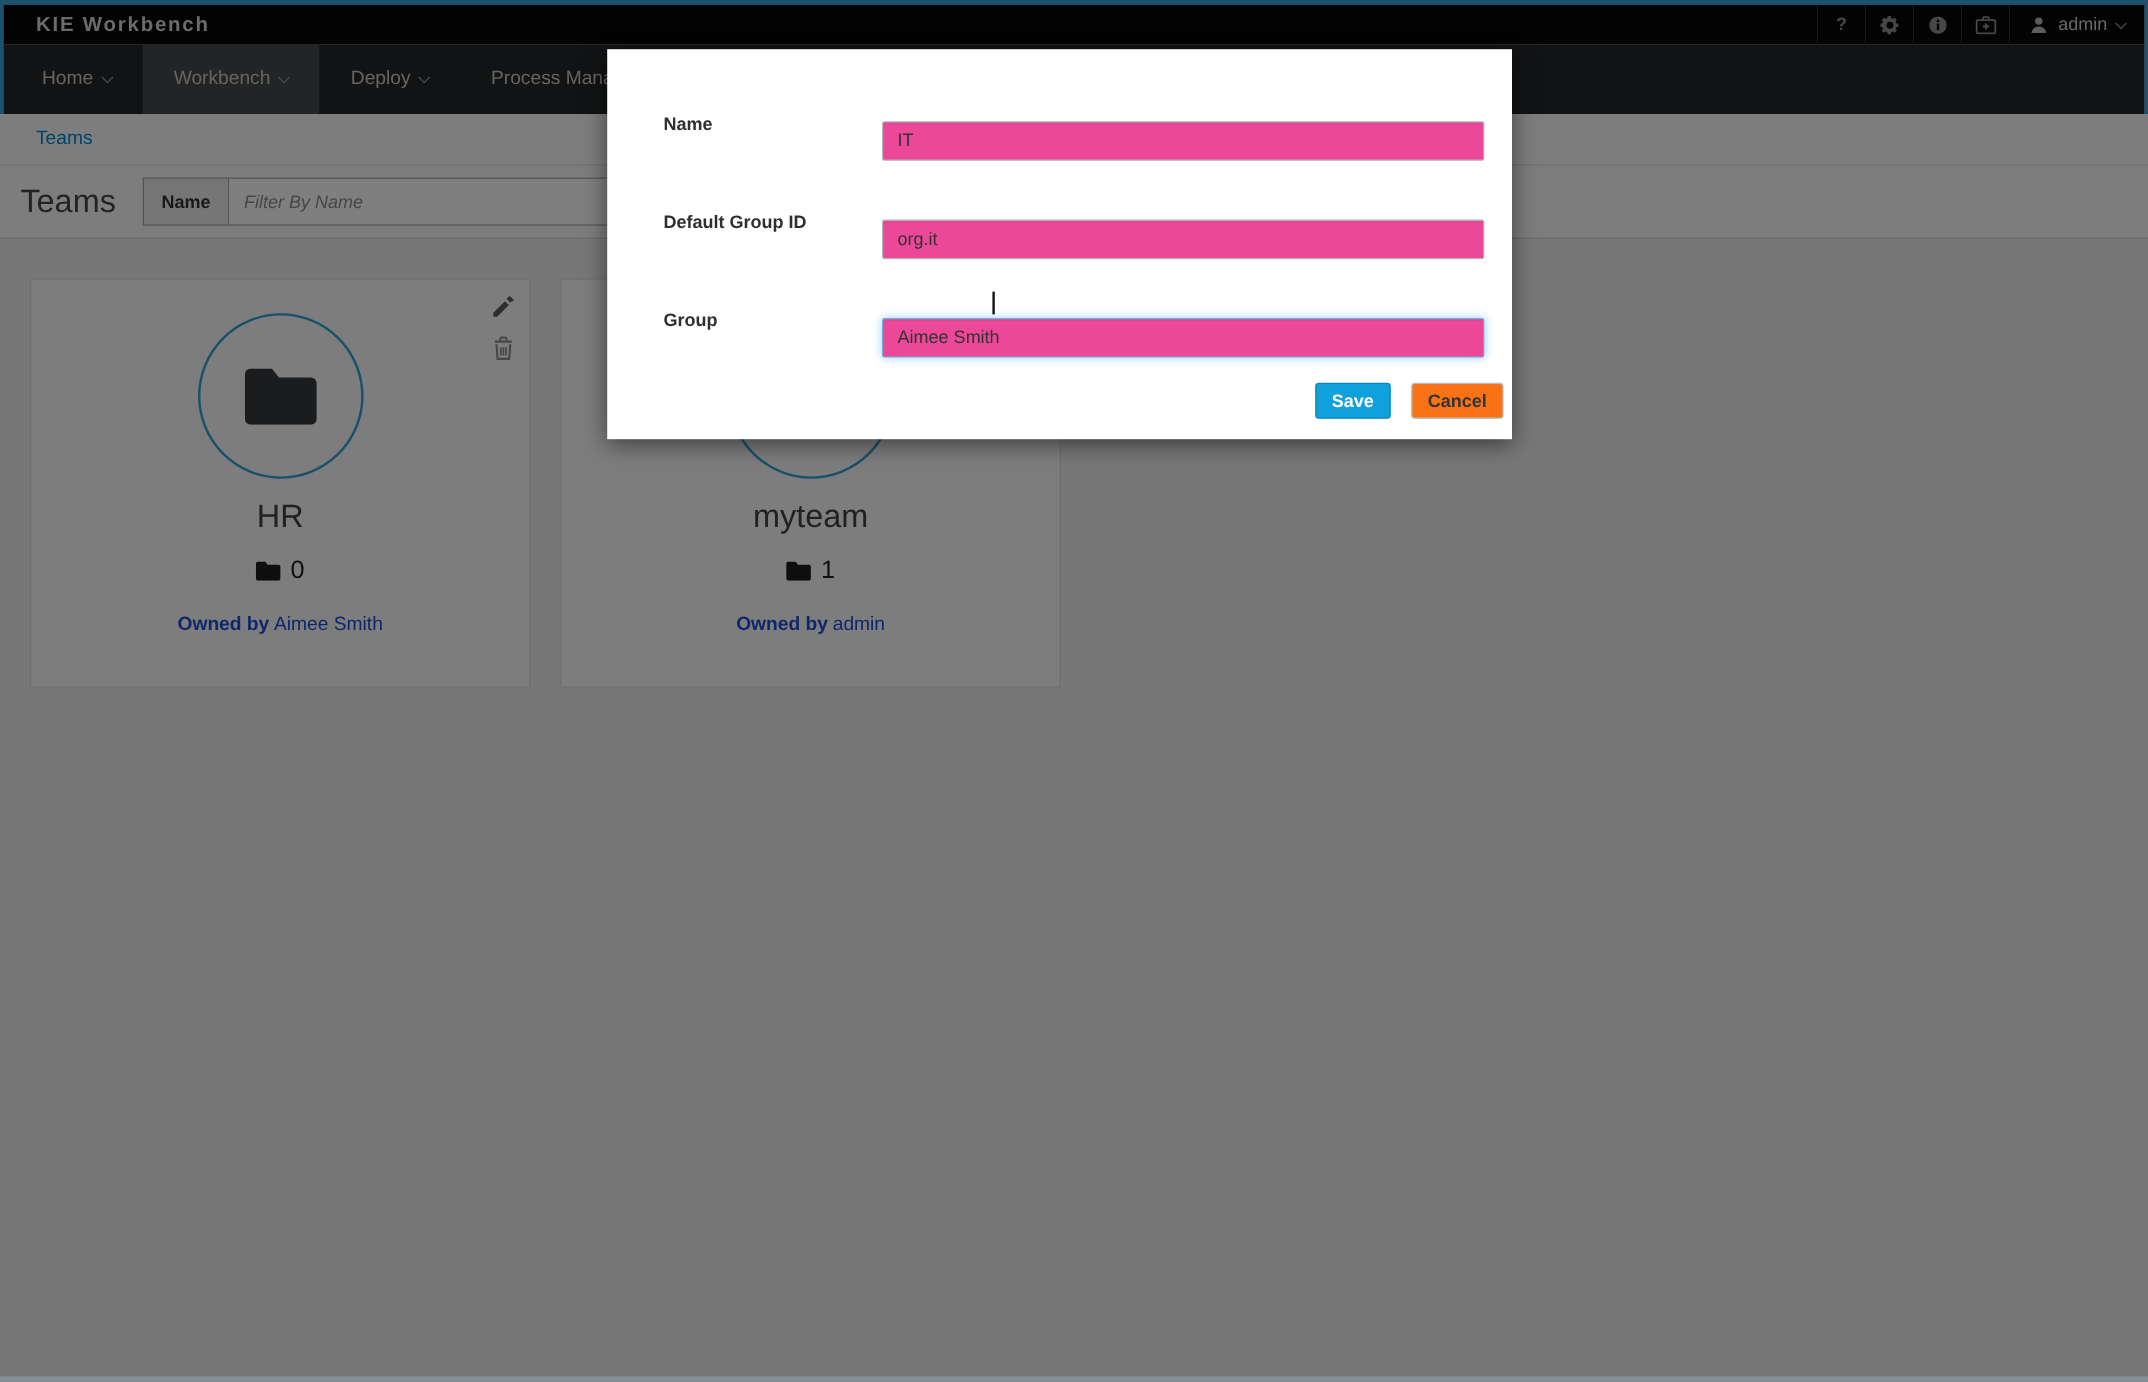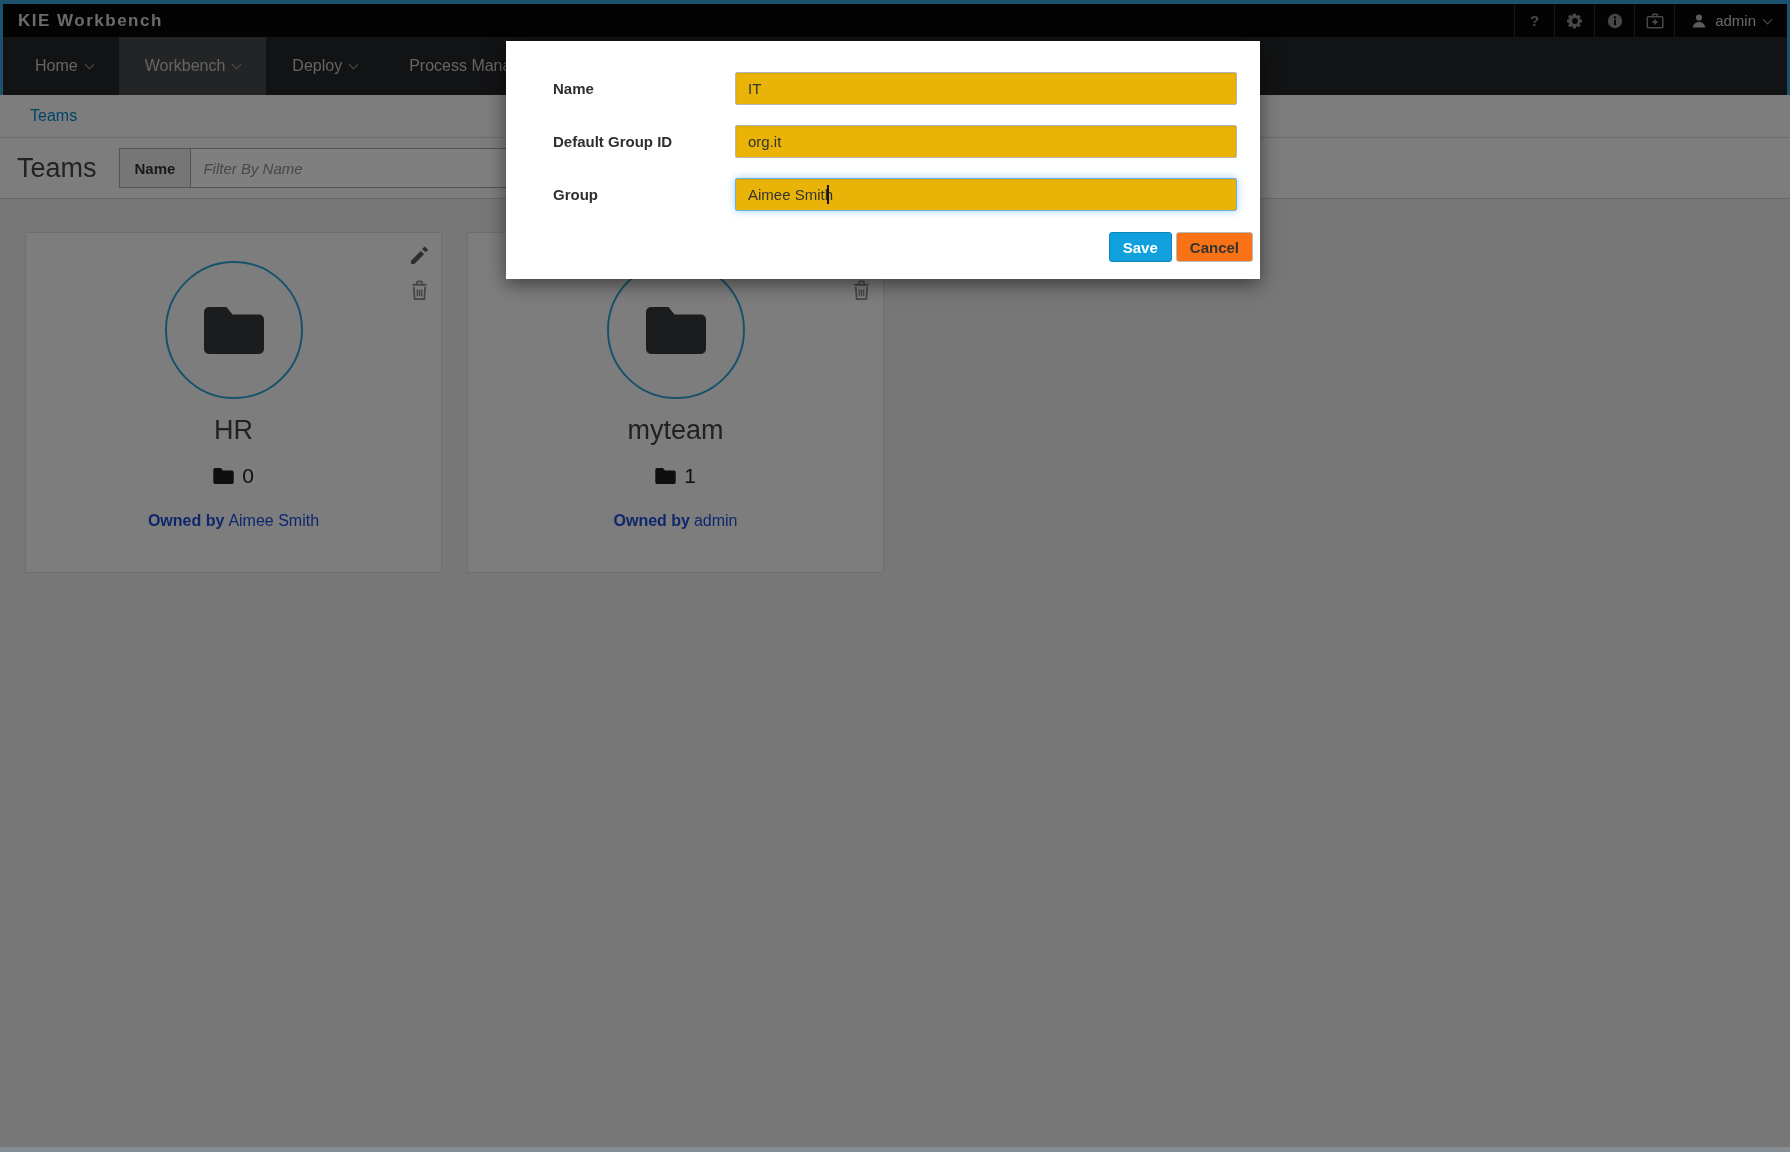--- a/index.html
+++ b/index.html
@@ -2,21 +2,21 @@
 <html><head>
 <meta charset="utf-8">
 <style>
   html,body{margin:0;padding:0;background:#444;}
   .viewport{position:relative;width:1790px;height:1152px;overflow:hidden;
     font-family:"Liberation Sans",sans-serif;background:#efefef;}
 
   
   .masthead-wrap{border-top:4px solid #39a5dc;border-left:3px solid #39a5dc;border-right:3px solid #39a5dc;}
   .masthead{height:33px;background:#060606;display:flex;align-items:stretch;justify-content:space-between;}
-  .logo{color:#d6d6d6;font-weight:bold;font-size:17px;letter-spacing:1.5px;align-self:center;margin-left:15px;white-space:nowrap;}
+  .logo{color:#d6d6d6;font-weight:bold;font-size:17px;letter-spacing:1.5px;align-self:center;margin-left:27px;white-space:nowrap;}
   .masthead-right{display:flex;align-items:stretch;}
   .hcell{display:flex;align-items:center;justify-content:center;width:39px;border-left:1px solid #2c2c2c;color:#8f8f8f;font-size:15px;font-weight:bold;cursor:pointer;}
   .hcell.user{width:auto;padding:0 16px;gap:8px;color:#cfcfcf;font-weight:normal;}
   .caret{display:inline-block;width:6px;height:6px;border-right:1.6px solid #9a9a9a;border-bottom:1.6px solid #9a9a9a;transform:rotate(45deg);margin-top:-3px;}
   .navbar{height:58px;background:#242628;display:flex;align-items:stretch;padding-left:6px;}
   .nav-item{display:flex;align-items:center;gap:8px;padding:0 26px;color:#c9c9c9;font-size:16px;cursor:pointer;white-space:nowrap;}
   .nav-item.active{background:#46494c;}
 
   
   .breadcrumb-bar{height:42px;background:#fbfbfb;border-bottom:1px solid #dbdbdb;display:flex;align-items:center;padding-left:30px;}
@@ -45,24 +45,24 @@
 
   
   .modal{position:absolute;left:506px;top:41px;width:754px;z-index:30;background:#fff;box-shadow:0 5px 18px rgba(0,0,0,0.5);}
   .modal-header{height:42px;background:#f6f6f6;border-bottom:1px solid #e3e3e3;display:flex;align-items:center;justify-content:space-between;padding:0 24px;}
   .modal-title{font-size:18px;font-weight:bold;color:#383838;}
   .modal-close{font-size:20px;color:#4d4d4d;font-weight:bold;cursor:pointer;line-height:1;}
   .modal-body{padding:31px 23px 0 47px;}
   .form-row{display:flex;align-items:center;margin-bottom:20px;}
   .form-label{width:182px;font-size:15px;font-weight:bold;color:#2f2f2f;flex-shrink:0;}
   .input-wrap{flex:1;position:relative;}
-  .text-input{width:100%;height:33px;box-sizing:border-box;border:1px solid #b6b6b6;border-radius:2px;padding:0 12px;font-size:15px;color:#333;font-family:inherit;background:#eab308;box-shadow:inset 0 1px 2px rgba(0,0,0,0.08);outline:none;}
+  .text-input{width:100%;height:33px;box-sizing:border-box;border:1px solid #b6b6b6;border-radius:2px;padding:0 12px;font-size:15px;color:#333;font-family:inherit;background:#ec4899;box-shadow:inset 0 1px 2px rgba(0,0,0,0.08);outline:none;margin-top:29px;}
   .text-input.focused{border-color:#66afe9;box-shadow:inset 0 1px 1px rgba(0,0,0,.075),0 0 8px rgba(102,175,233,.6);}
   .cursor-caret{position:absolute;left:92px;top:7px;width:2px;height:19px;background:#151515;}
-  .modal-footer{display:flex;justify-content:flex-end;gap:4px;padding:1px 7px 17px 0;}
+  .modal-footer{display:flex;justify-content:flex-end;gap:17px;padding:1px 7px 17px 0;}
   .btn{height:30px;padding:0 13px;font-size:15px;font-weight:600;border-radius:3px;cursor:pointer;font-family:inherit;}
   .btn-primary{background:#10a0dd;border:1px solid #0b86ba;color:#fff;}
   .btn-default{background:#f97316;border:1px solid #bbbbbb;color:#333;}
 </style>
 </head>
 <body>
 
 <div class="viewport">
 
   <div>

